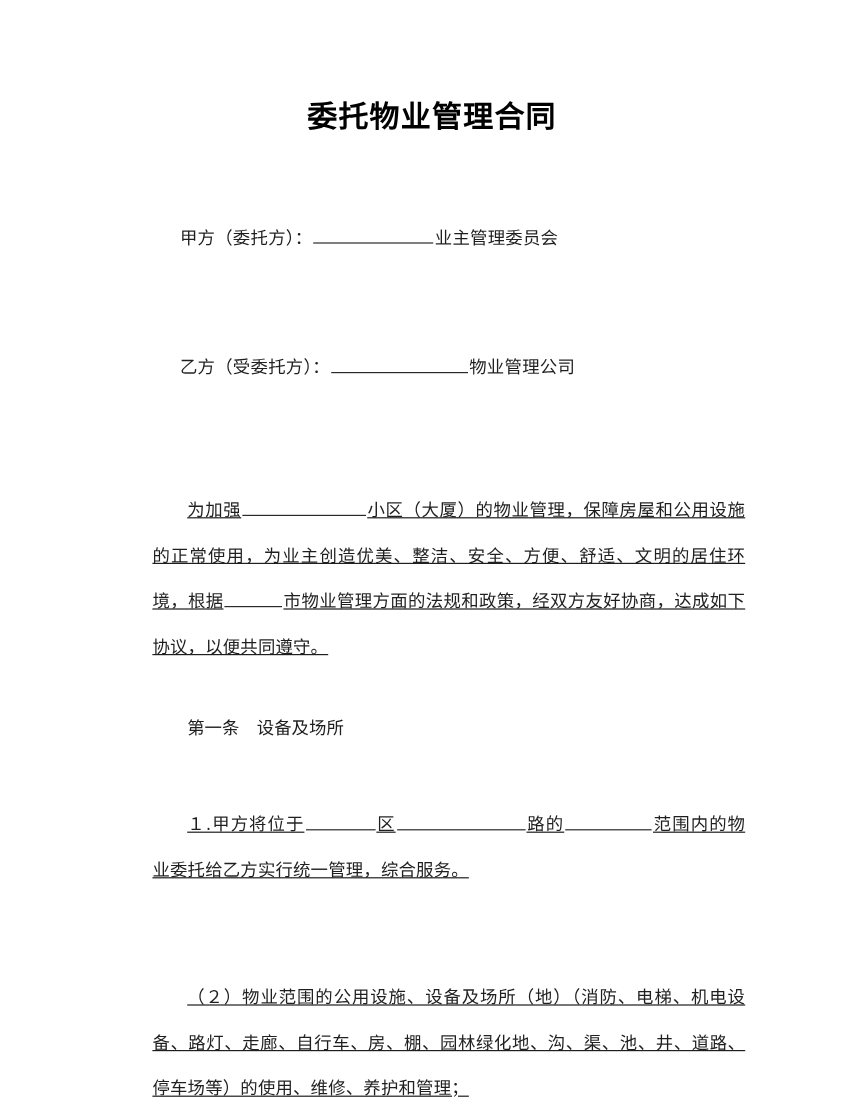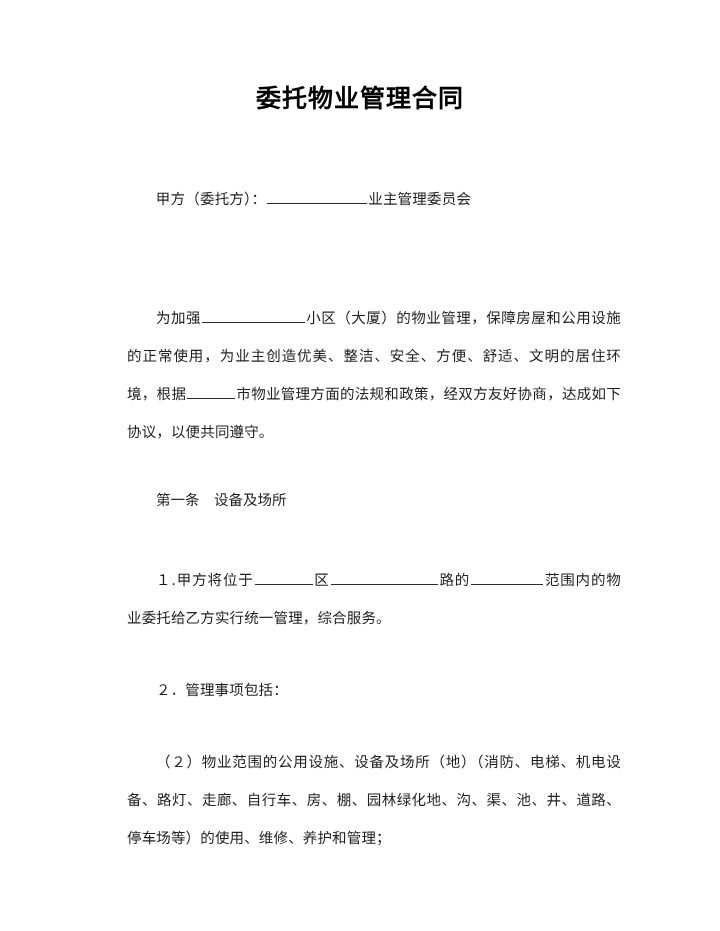--- a/index.html
+++ b/index.html
@@ -54,33 +54,34 @@
     font-size: 14.5px;
     line-height: 38px;
     color: #1f1f1f;
     white-space: pre-wrap;
     letter-spacing: 0.2px;
   }
 
   .party-line {
     text-indent: 8px;
     line-height: 36px;
+    font-family: Liberation Serif, serif;
   }
 
   .para {
     font-size: 14.5px;
     line-height: 38px;
     color: #1f1f1f;
     text-align: justify;
     text-justify: inter-ideograph;
     letter-spacing: 0.15px;
     margin: 0;
   }
 
-  .indent2 { text-indent: 2em; }
+  .indent2 { text-indent: 2em; text-decoration: underline; }
   .spacer-md { height: 34px; }
   .spacer-lg { height: 46px; }
 
   .heading-line {
     font-size: 14.5px;
     line-height: 30px;
     text-indent: 2em;
     color: #1f1f1f;
   }
 
@@ -106,36 +107,38 @@
 <div class="page">
 
   <div class="doc-title">委托物业管理合同</div>
 
   <div class="body-block">
 
     <div class="line party-line">
       <span>甲方（委托方）：</span><span class="blank blank-a"></span><span>业主管理委员会</span>
     </div>
 
+    <div class="line party-line">
+      <span>乙方（受委托方）：</span><span class="blank blank-b"></span><span>物业管理公司</span>
+    </div>
 
     <div class="spacer-lg"></div>
 
     <p class="para indent2"><span>为加强</span><span class="blank blank-c"></span><span>小区（大厦）的物业管理，保障房屋和公用设施的正常使用，为业主创造优美、整洁、安全、方便、舒适、文明的居住环境，根据</span><span class="blank blank-d"></span><span>市物业管理方面的法规和政策，经双方友好协商，达成如下协议，以便共同遵守。</span></p>
 
     <div class="spacer-md"></div>
 
     <div class="heading-line">第一条　设备及场所</div>
 
     <div class="spacer-lg"></div>
 
     <p class="para indent2"><span>１.甲方将位于</span><span class="blank blank-e"></span><span>区</span><span class="blank blank-f"></span><span>路的</span><span class="blank blank-g"></span><span>范围内的物业委托给乙方实行统一管理，综合服务。</span></p>
 
     <div class="spacer-md"></div>
 
-    <p class="para indent2">２．管理事项包括：</p>
 
     <div class="spacer-md"></div>
 
 
     <p class="para indent2">（２）物业范围的公用设施、设备及场所（地）（消防、电梯、机电设备、路灯、走廊、自行车、房、棚、园林绿化地、沟、渠、池、井、道路、停车场等）的使用、维修、养护和管理；</p>
 
   </div>
 </div>
 
 </body></html>

